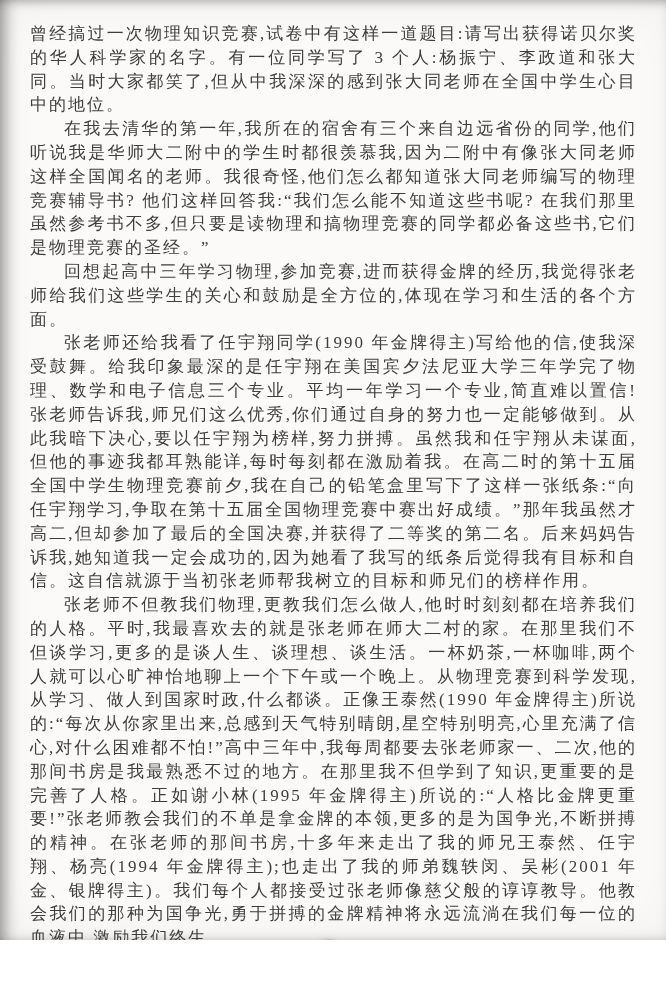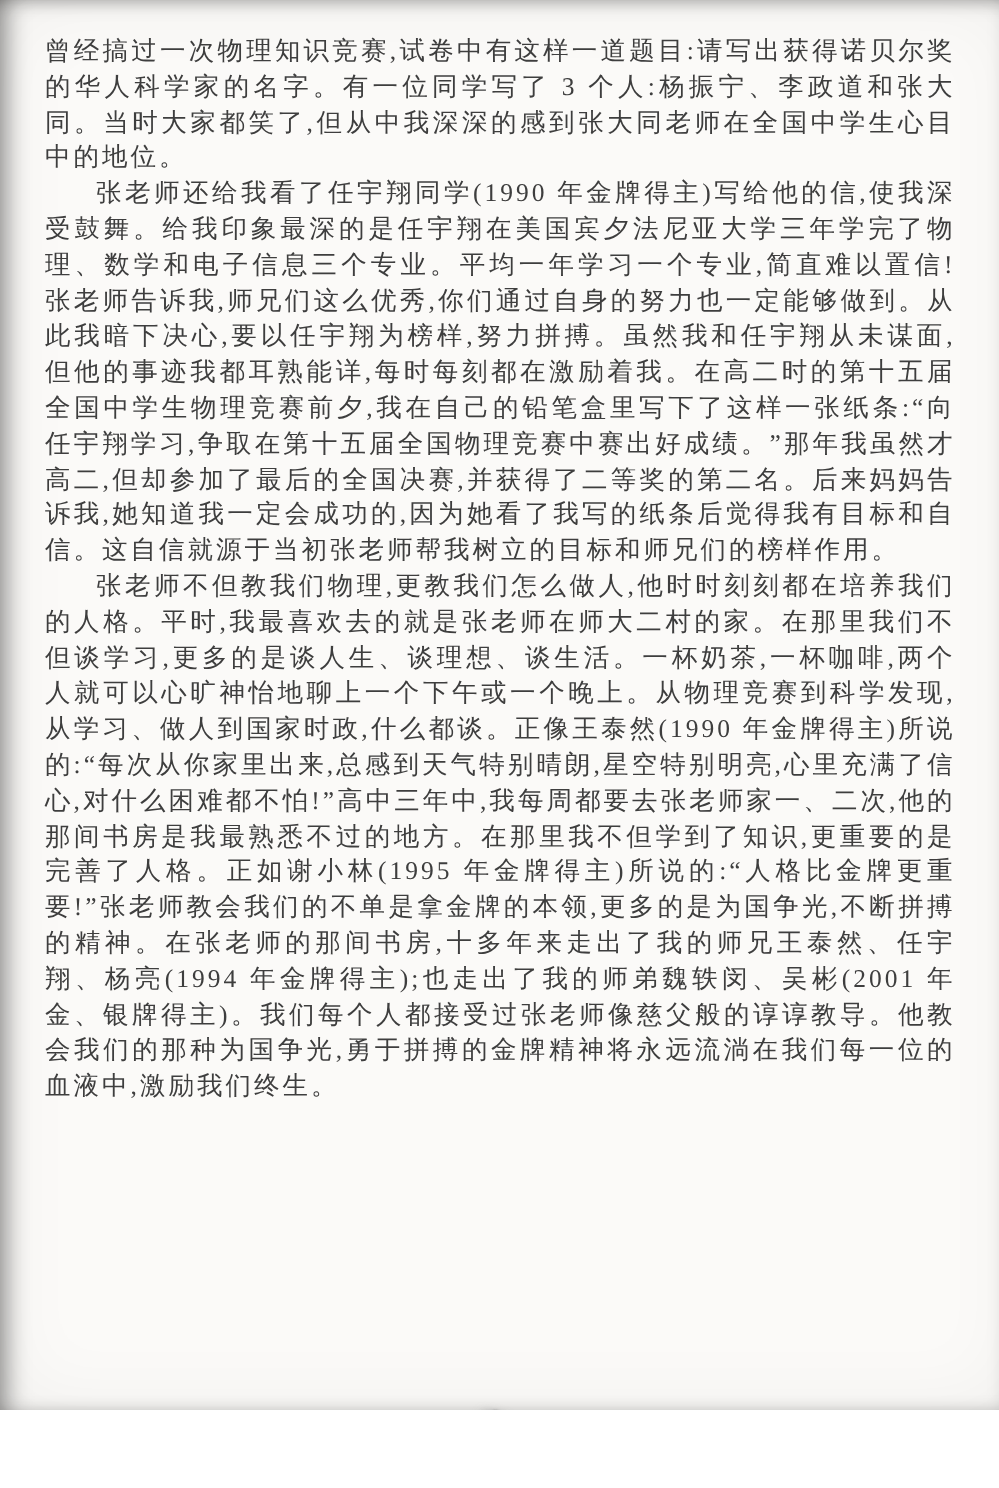--- a/index.html
+++ b/index.html
@@ -74,20 +74,22 @@
     filter: blur(1.2px);
     transform: rotate(6deg);
   }
 </style>
 </head>
 <body>
 
 <div class="page">
   <div class="text-block">
     <p>曾经搞过一次物理知识竞赛,试卷中有这样一道题目:请写出获得诺贝尔奖的华人科学家的名字。有一位同学写了 3 个人:杨振宁、李政道和张大同。当时大家都笑了,但从中我深深的感到张大同老师在全国中学生心目中的地位。</p>
+    <p class="indent">在我去清华的第一年,我所在的宿舍有三个来自边远省份的同学,他们听说我是华师大二附中的学生时都很羡慕我,因为二附中有像张大同老师这样全国闻名的老师。我很奇怪,他们怎么都知道张大同老师编写的物理竞赛辅导书? 他们这样回答我:“我们怎么能不知道这些书呢? 在我们那里虽然参考书不多,但只要是读物理和搞物理竞赛的同学都必备这些书,它们是物理竞赛的圣经。”</p>
+    <p class="indent">回想起高中三年学习物理,参加竞赛,进而获得金牌的经历,我觉得张老师给我们这些学生的关心和鼓励是全方位的,体现在学习和生活的各个方面。</p>
     <p class="indent">张老师还给我看了任宇翔同学(1990 年金牌得主)写给他的信,使我深受鼓舞。给我印象最深的是任宇翔在美国宾夕法尼亚大学三年学完了物理、数学和电子信息三个专业。平均一年学习一个专业,简直难以置信! 张老师告诉我,师兄们这么优秀,你们通过自身的努力也一定能够做到。从此我暗下决心,要以任宇翔为榜样,努力拼搏。虽然我和任宇翔从未谋面,但他的事迹我都耳熟能详,每时每刻都在激励着我。在高二时的第十五届全国中学生物理竞赛前夕,我在自己的铅笔盒里写下了这样一张纸条:“向任宇翔学习,争取在第十五届全国物理竞赛中赛出好成绩。”那年我虽然才高二,但却参加了最后的全国决赛,并获得了二等奖的第二名。后来妈妈告诉我,她知道我一定会成功的,因为她看了我写的纸条后觉得我有目标和自信。这自信就源于当初张老师帮我树立的目标和师兄们的榜样作用。</p>
     <p class="indent">张老师不但教我们物理,更教我们怎么做人,他时时刻刻都在培养我们的人格。平时,我最喜欢去的就是张老师在师大二村的家。在那里我们不但谈学习,更多的是谈人生、谈理想、谈生活。一杯奶茶,一杯咖啡,两个人就可以心旷神怡地聊上一个下午或一个晚上。从物理竞赛到科学发现,从学习、做人到国家时政,什么都谈。正像王泰然(1990 年金牌得主)所说的:“每次从你家里出来,总感到天气特别晴朗,星空特别明亮,心里充满了信心,对什么困难都不怕!”高中三年中,我每周都要去张老师家一、二次,他的那间书房是我最熟悉不过的地方。在那里我不但学到了知识,更重要的是完善了人格。正如谢小林(1995 年金牌得主)所说的:“人格比金牌更重要!”张老师教会我们的不单是拿金牌的本领,更多的是为国争光,不断拼搏的精神。在张老师的那间书房,十多年来走出了我的师兄王泰然、任宇翔、杨亮(1994 年金牌得主);也走出了我的师弟魏轶闵、吴彬(2001 年金、银牌得主)。我们每个人都接受过张老师像慈父般的谆谆教导。他教会我们的那种为国争光,勇于拼搏的金牌精神将永远流淌在我们每一位的血液中,激励我们终生。</p>
   </div>
 
   <div class="smudge">
     <div class="smudge-tail"></div>
     <div class="smudge-core"></div>
   </div>
 </div>
 

